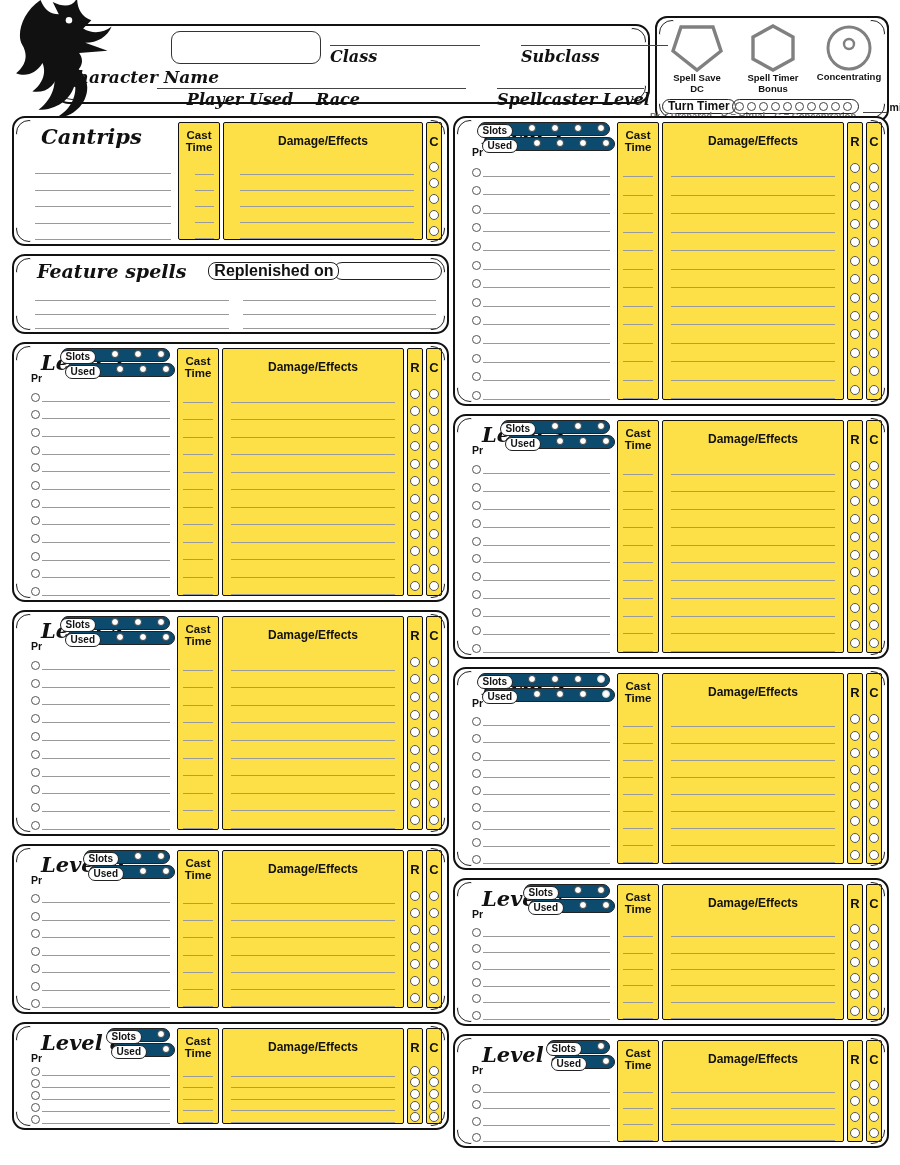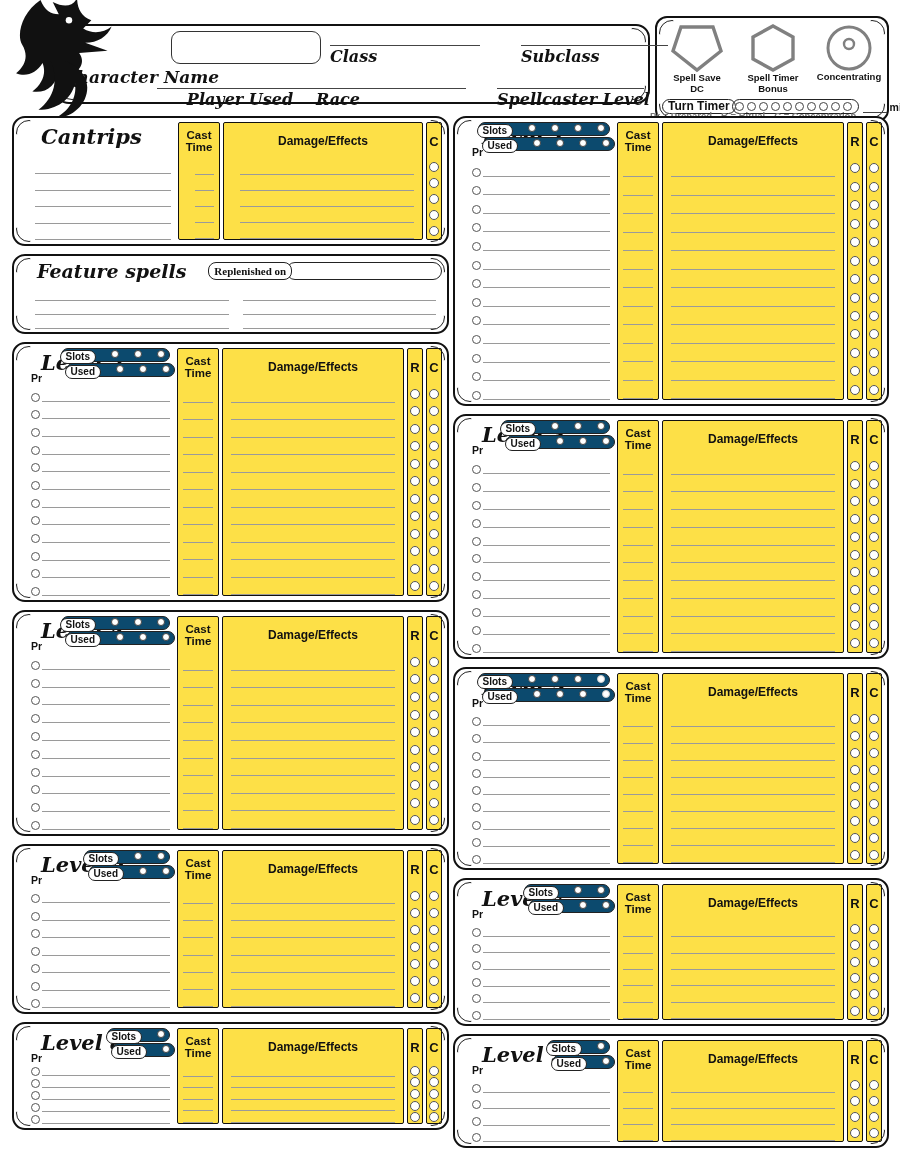--- a/index.html
+++ b/index.html
@@ -88,21 +88,21 @@
   .rc-col .row { justify-content:center; align-items:center; }
   .rc-col .pcirc { margin:0; width:10px; height:10px; }
   .cantrip-panel .dmg-col { width:200px; }
   .cantrip-panel .row .wline:first-child { margin-left:16px; }
 
   
   .feature-head { display:flex; height:26px; position:relative; }
   .feature-title { font-family:"DejaVu Serif", serif; font-style:italic; font-weight:700;
                    font-size:19px; margin-left:18px; white-space:nowrap; }
   .replenish-wrap { display:flex; align-items:center; margin-left:22px; flex:1; }
-  .replenish-wrap .pill-label { font-size:11px; line-height:16px; z-index:2;font-family:Liberation Serif, serif; }
+  .replenish-wrap .pill-label { font-size:16px; line-height:16px; z-index:2; }
   #replenish-input { flex:1; height:18px; border:1.5px solid #222; border-radius:9px; margin-left:-6px; }
   .feature-lines { flex:1; display:grid; grid-template-columns:1fr 1fr; column-gap:14px; padding:2px 6px 4px 16px; }
   .fline { border-bottom:1.3px solid #9a9a9a; margin-top:auto; height:14px; }
 </style>
 </head>
 <body>
 
 <div id="page">
 
   <svg id="dragon" viewBox="0 0 120 120" aria-hidden="true">

